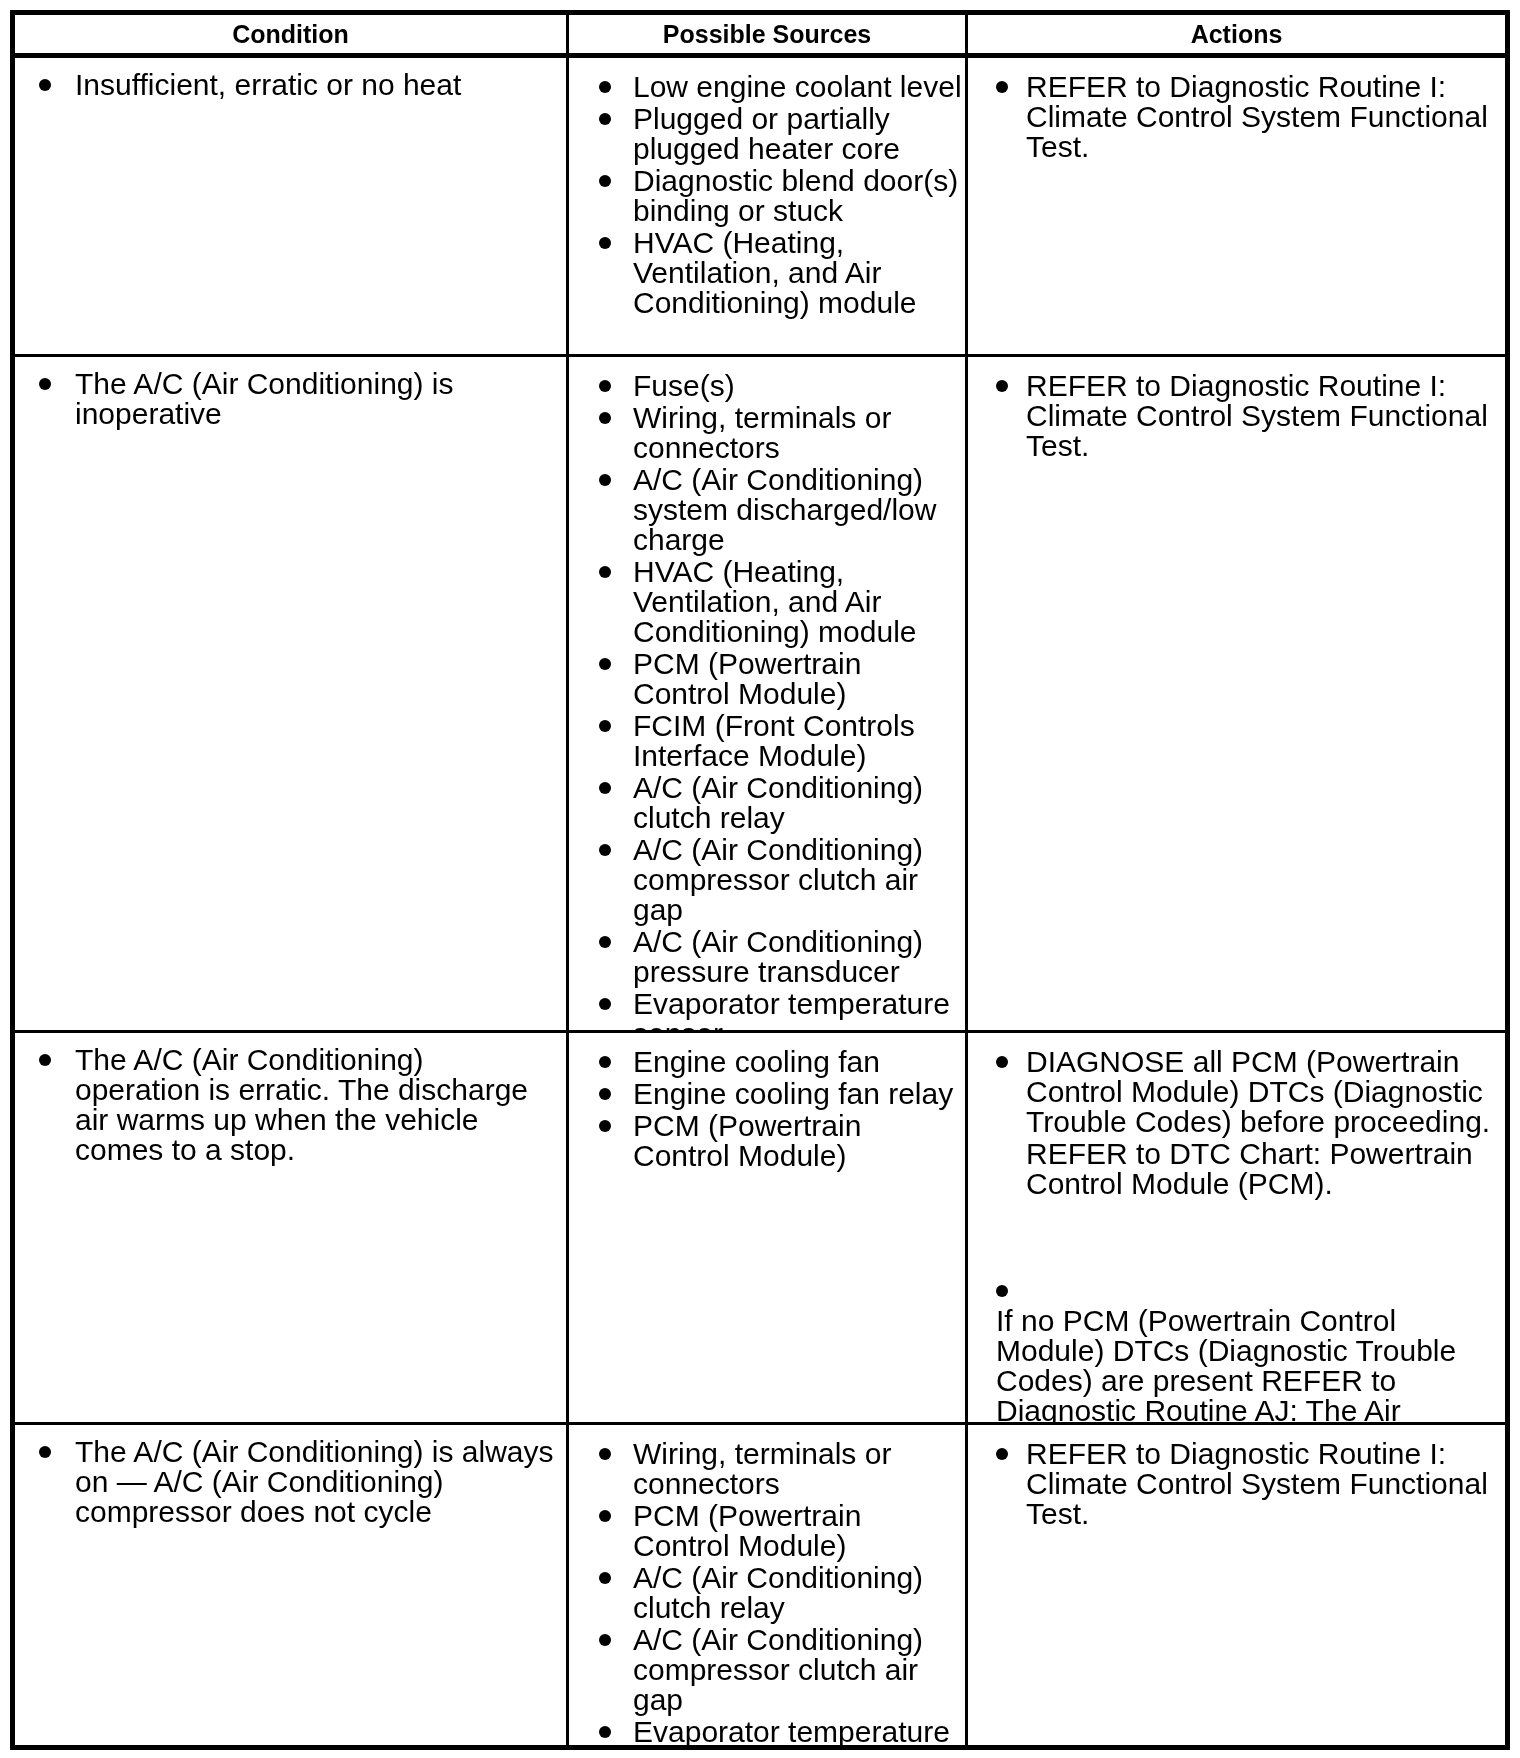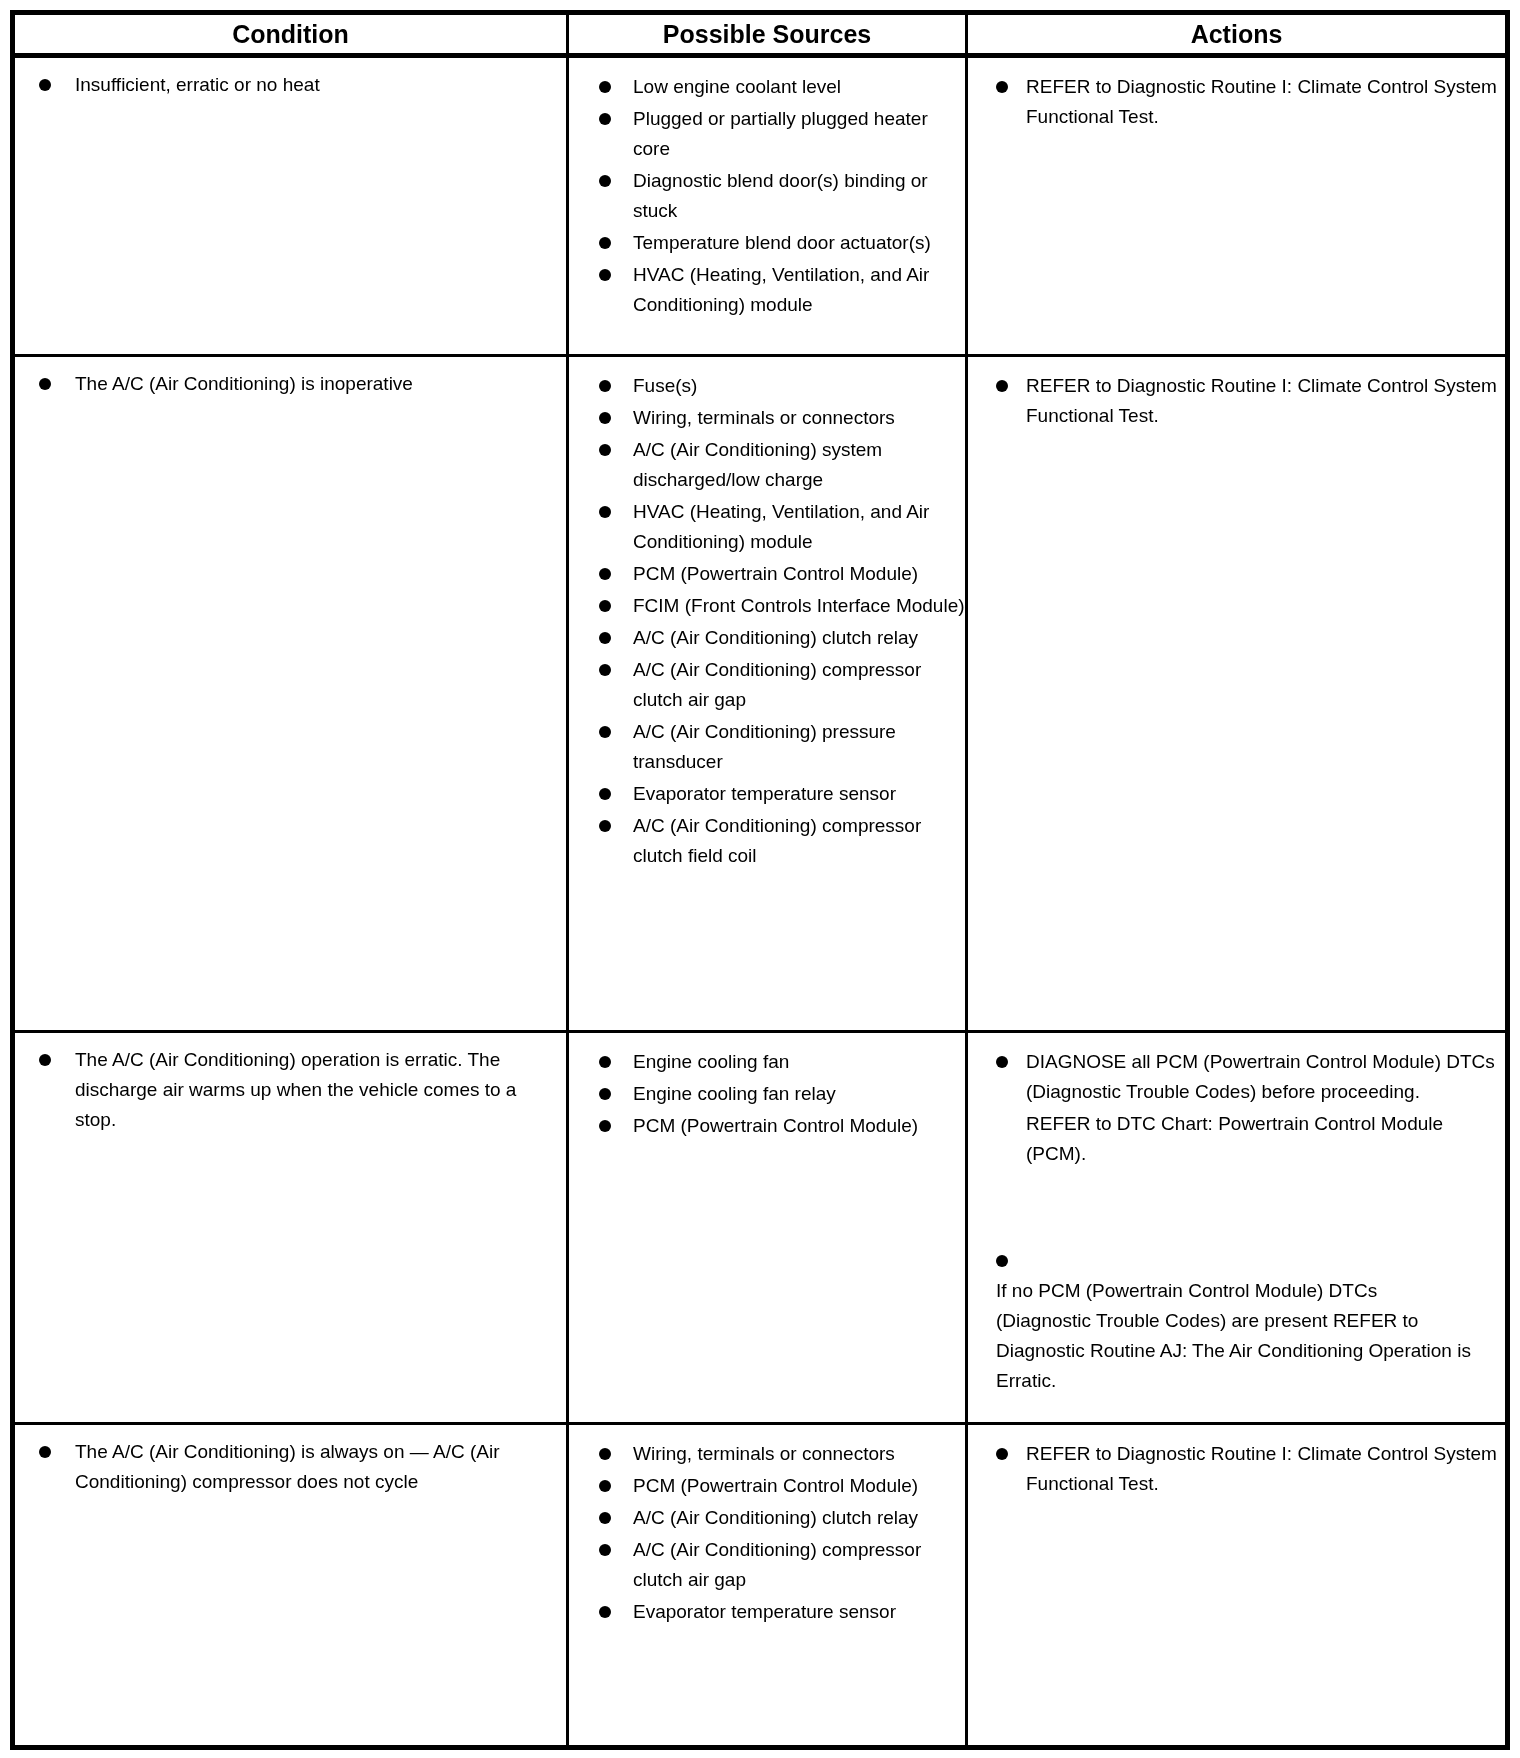--- a/index.html
+++ b/index.html
@@ -25,21 +25,21 @@
     box-sizing: border-box;
     border: 5px solid #000000;
     display: grid;
     grid-template-columns: 554px 399px 537px;
     grid-template-rows: 43px 299px 676px 392px 320px;
     background: #ffffff;
   }
   .cell {
     box-sizing: border-box;
     overflow: hidden;
-    font-size: 19px;
+    font-size: 30px;
     line-height: 30px;
   }
   .v-border { border-right: 3px solid #000000; }
   .h-border { border-bottom: 3px solid #000000; }
   .head-cell {
     border-bottom: 5px solid #000000;
     display: flex;
     align-items: center;
     justify-content: center;
     font-weight: bold;
@@ -113,26 +113,20 @@
       <div class="bi">
         <span class="dot-col">
             <span class="dot"></span>
           </span>
         <span class="txt">Diagnostic blend door(s) binding or stuck</span>
       </div>
       <div class="bi">
         <span class="dot-col">
             <span class="dot"></span>
           </span>
-        <span class="txt">Temperature blend door actuator(s)</span>
-      </div>
-      <div class="bi">
-        <span class="dot-col">
-            <span class="dot"></span>
-          </span>
         <span class="txt">HVAC (Heating, Ventilation, and Air Conditioning) module</span>
       </div>
     </div>
     <div class="cell act-cell h-border">
       <div class="bi">
         <span class="dot-col">
             <span class="dot"></span>
           </span>
         <span class="txt">REFER to Diagnostic Routine I: Climate Control System Functional Test.</span>
       </div>

